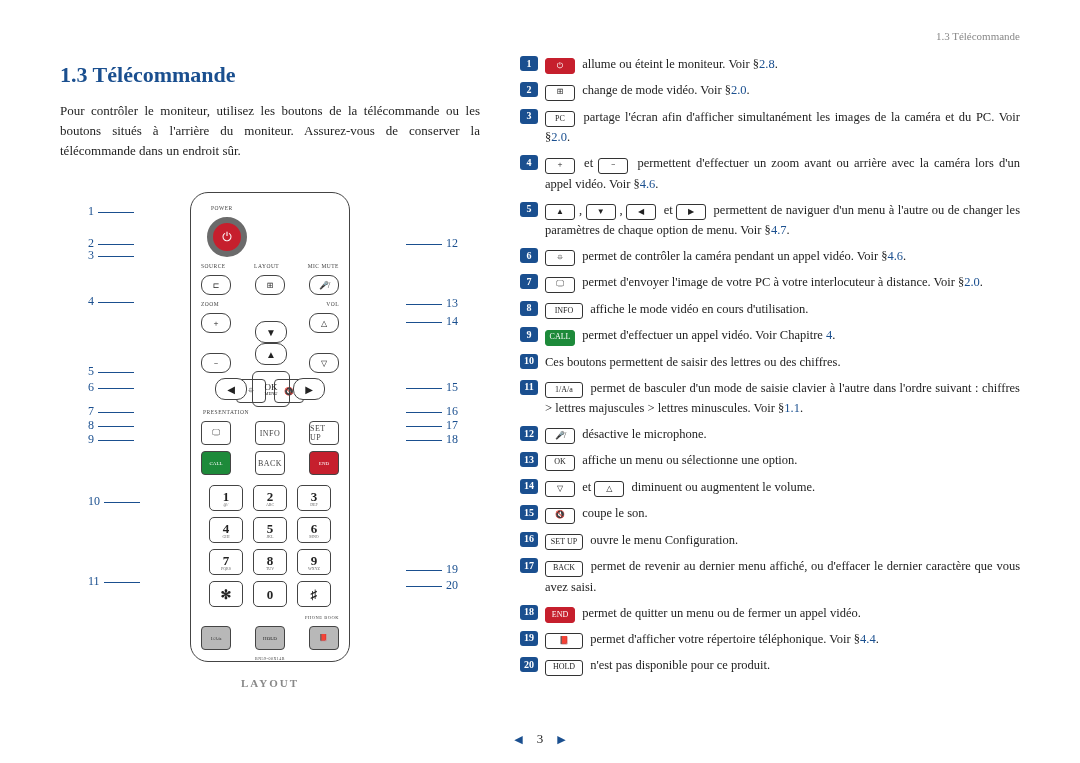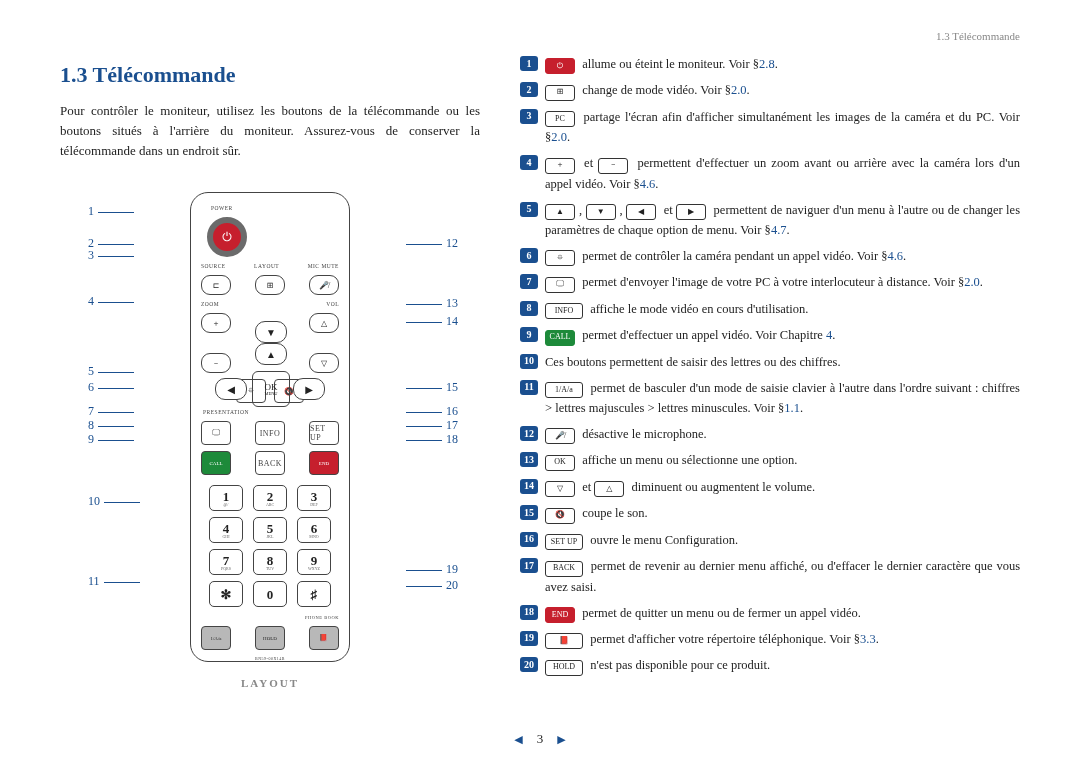--- a/index.html
+++ b/index.html
@@ -243,21 +243,21 @@
           <div class="item">
             <div class="num">17</div>
             <div class="txt"><span class="icon wide">BACK</span> permet de revenir au dernier menu affiché, ou d'effacer le dernier caractère que vous avez saisi.</div>
           </div>
           <div class="item">
             <div class="num">18</div>
             <div class="txt"><span class="icon red">END</span> permet de quitter un menu ou de fermer un appel vidéo.</div>
           </div>
           <div class="item">
             <div class="num">19</div>
-            <div class="txt"><span class="icon wide">📕</span> permet d'afficher votre répertoire téléphonique. Voir §<span class="ref">3.3</span>.</div>
+            <div class="txt"><span class="icon wide">📕</span> permet d'afficher votre répertoire téléphonique. Voir §<span class="ref">4.4</span>.</div>
           </div>
           <div class="item">
             <div class="num">20</div>
             <div class="txt"><span class="icon wide">HOLD</span> n'est pas disponible pour ce produit.</div>
           </div>
         </div>
     </div>
   </div>
 
   <div class="pager">

